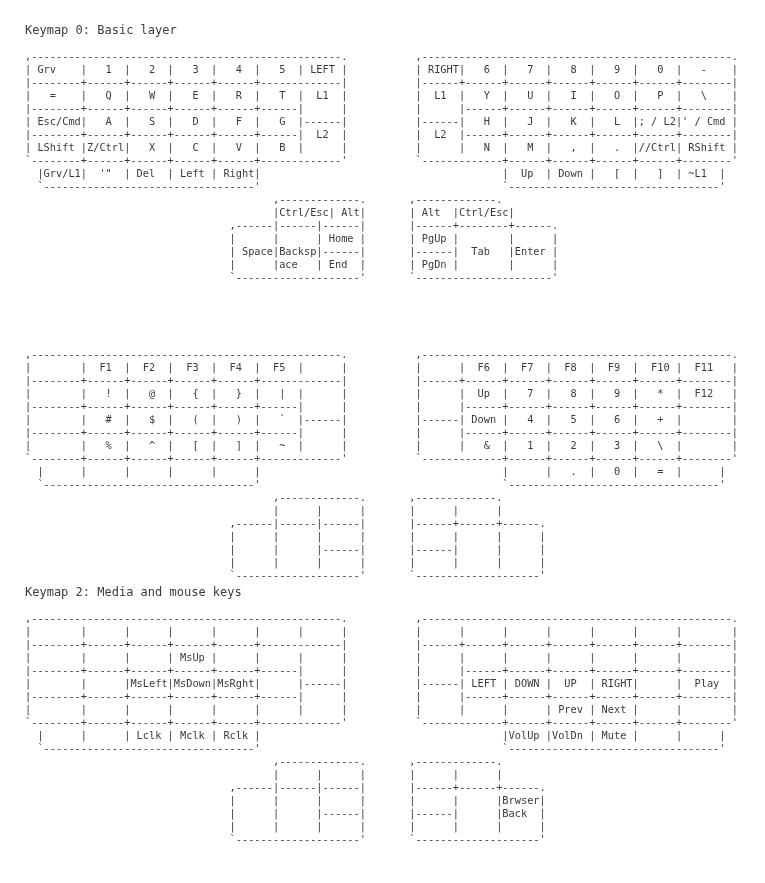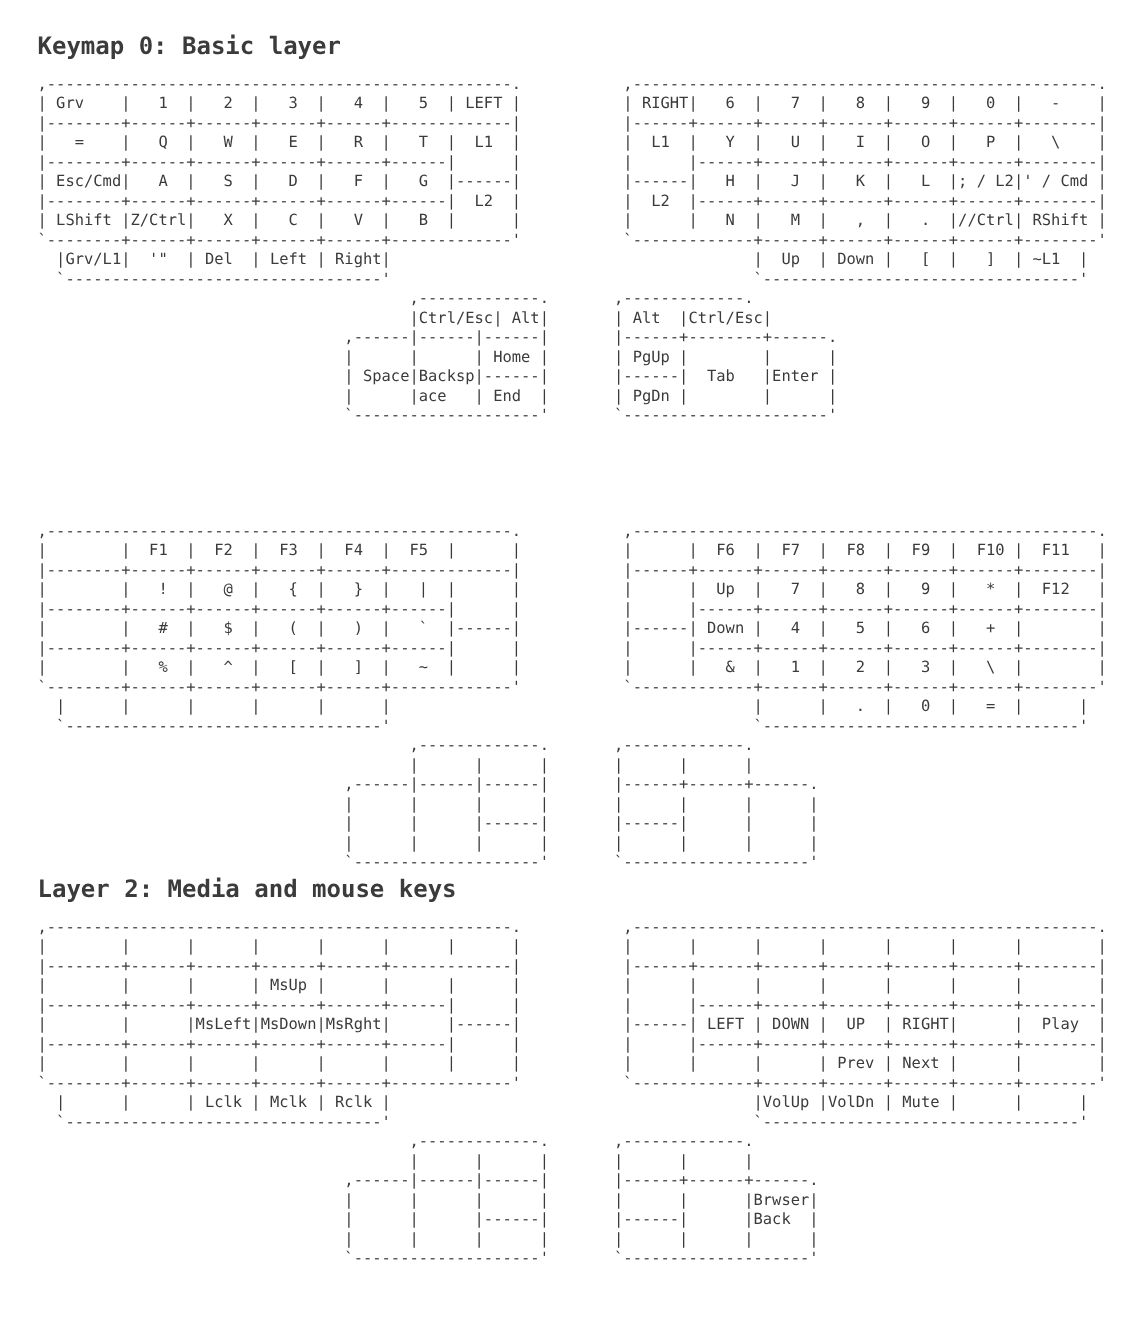--- a/index.html
+++ b/index.html
@@ -12,23 +12,23 @@
     width: 765px;
     height: 883px;
     overflow: hidden;
     font-family: "DejaVu Sans Mono", "Liberation Mono", monospace;
     color: #3b3b3b;
   }
   main[data-name="keymap-document"] {
     padding: 24px 0 10px 25px;
   }
   .keymap-title {
-    font-size: 16px;
+    font-size: 12px;
     line-height: 13px;
-    font-weight: bold;
+    font-weight: normal;
     margin: 0;
     white-space: pre;
     letter-spacing: 0;
   }
   pre.keymap-art {
     font-family: inherit;
     font-size: 10.3px;
     line-height: 13px;
     margin: 13px 0 0 0;
     white-space: pre;
@@ -80,21 +80,21 @@
                                         ,-------------.       ,-------------.
                                         |      |      |       |      |      |
                                  ,------|------|------|       |------+------+------.
                                  |      |      |      |       |      |      |      |
                                  |      |      |------|       |------|      |      |
                                  |      |      |      |       |      |      |      |
                                  `--------------------'       `--------------------'</pre>
   </section>
 
   <section data-name="keymap-2-section">
-    <h2 class="keymap-title" data-name="keymap-2-title">Layer 2: Media and mouse keys</h2>
+    <h2 class="keymap-title" data-name="keymap-2-title">Keymap 2: Media and mouse keys</h2>
     <pre class="keymap-art" data-name="keymap-2-ascii-art">,--------------------------------------------------.           ,--------------------------------------------------.
 |        |      |      |      |      |      |      |           |      |      |      |      |      |      |        |
 |--------+------+------+------+------+-------------|           |------+------+------+------+------+------+--------|
 |        |      |      | MsUp |      |      |      |           |      |      |      |      |      |      |        |
 |--------+------+------+------+------+------|      |           |      |------+------+------+------+------+--------|
 |        |      |MsLeft|MsDown|MsRght|      |------|           |------| LEFT | DOWN |  UP  | RIGHT|      |  Play  |
 |--------+------+------+------+------+------|      |           |      |------+------+------+------+------+--------|
 |        |      |      |      |      |      |      |           |      |      |      | Prev | Next |      |        |
 `--------+------+------+------+------+-------------'           `-------------+------+------+------+------+--------'
   |      |      | Lclk | Mclk | Rclk |                                       |VolUp |VolDn | Mute |      |      |

